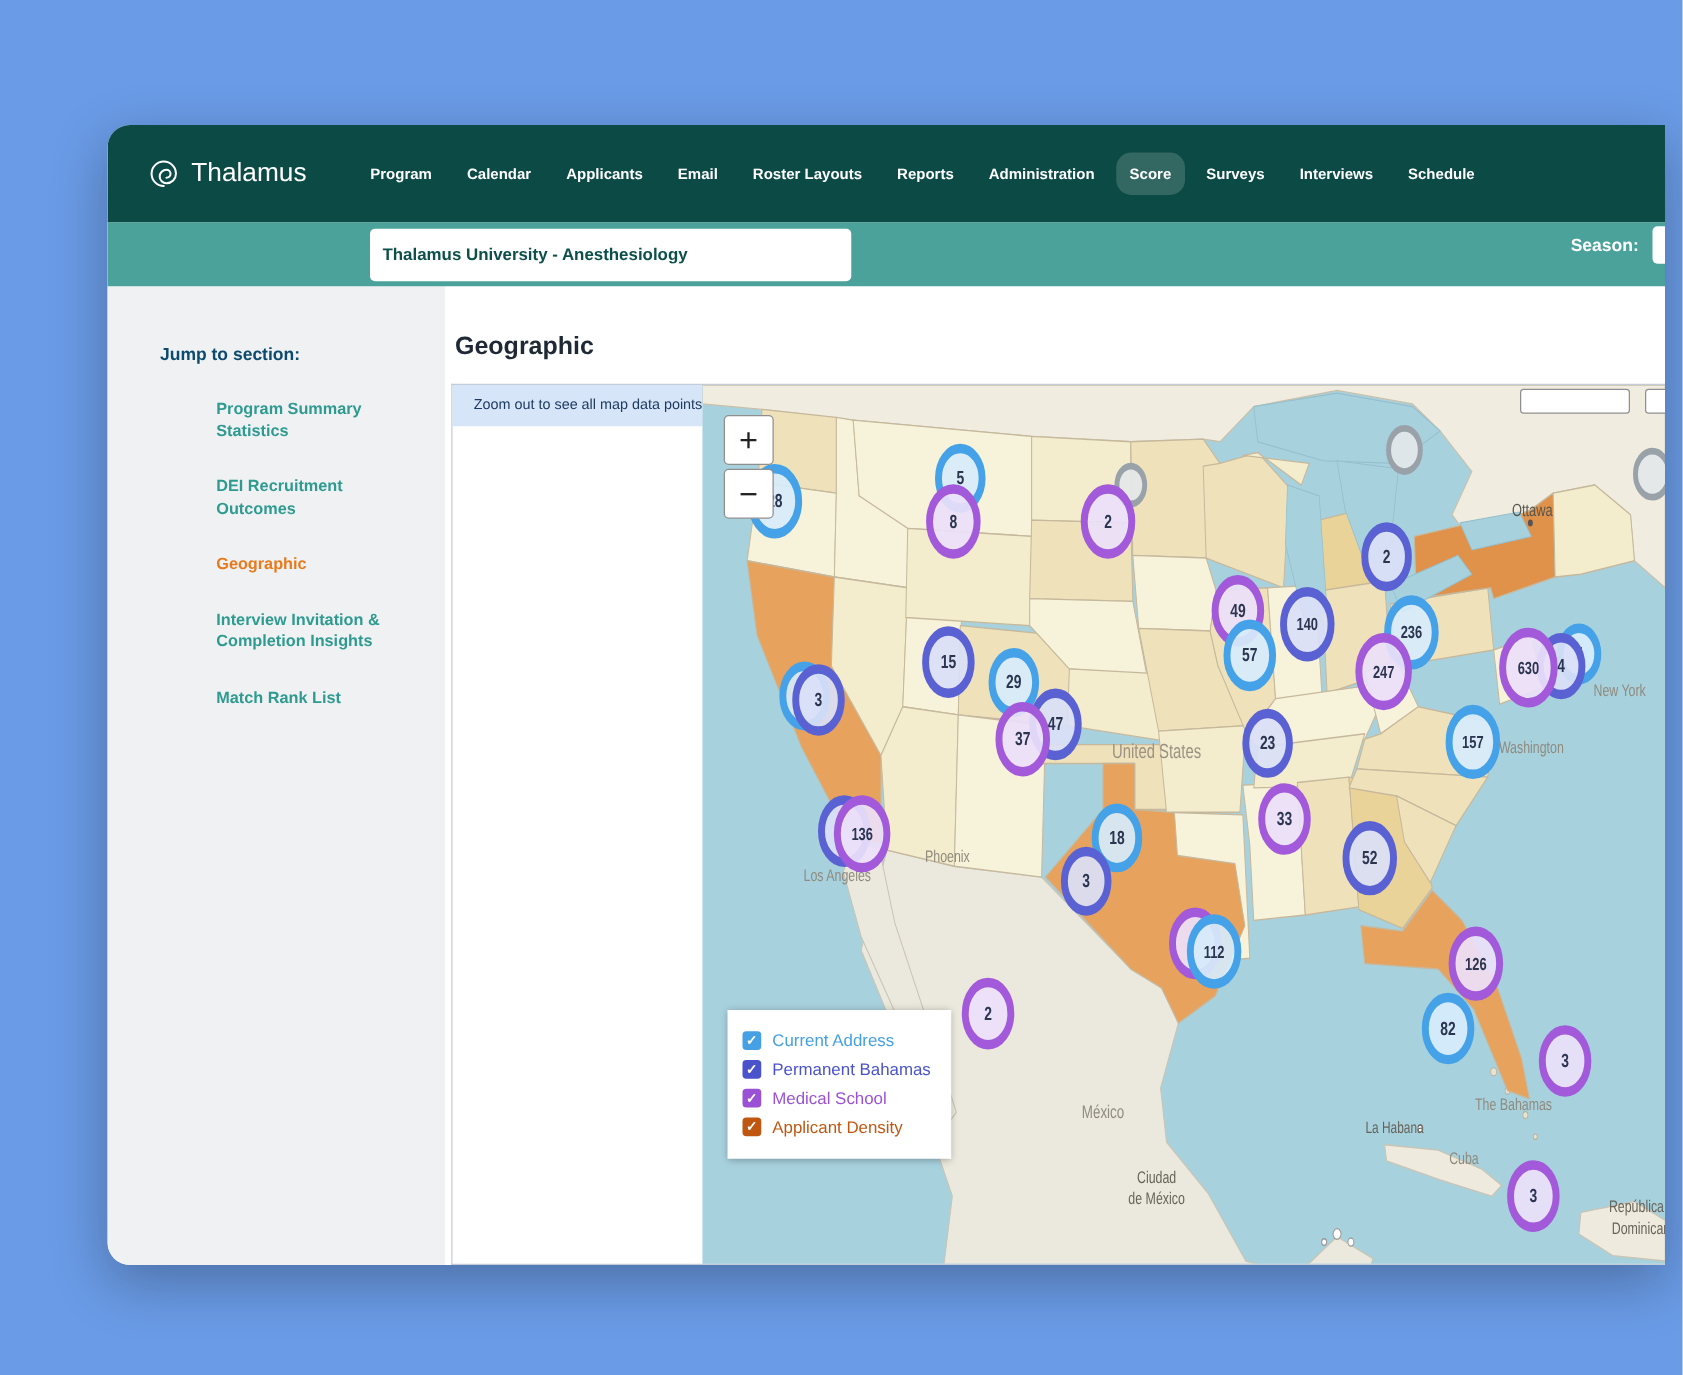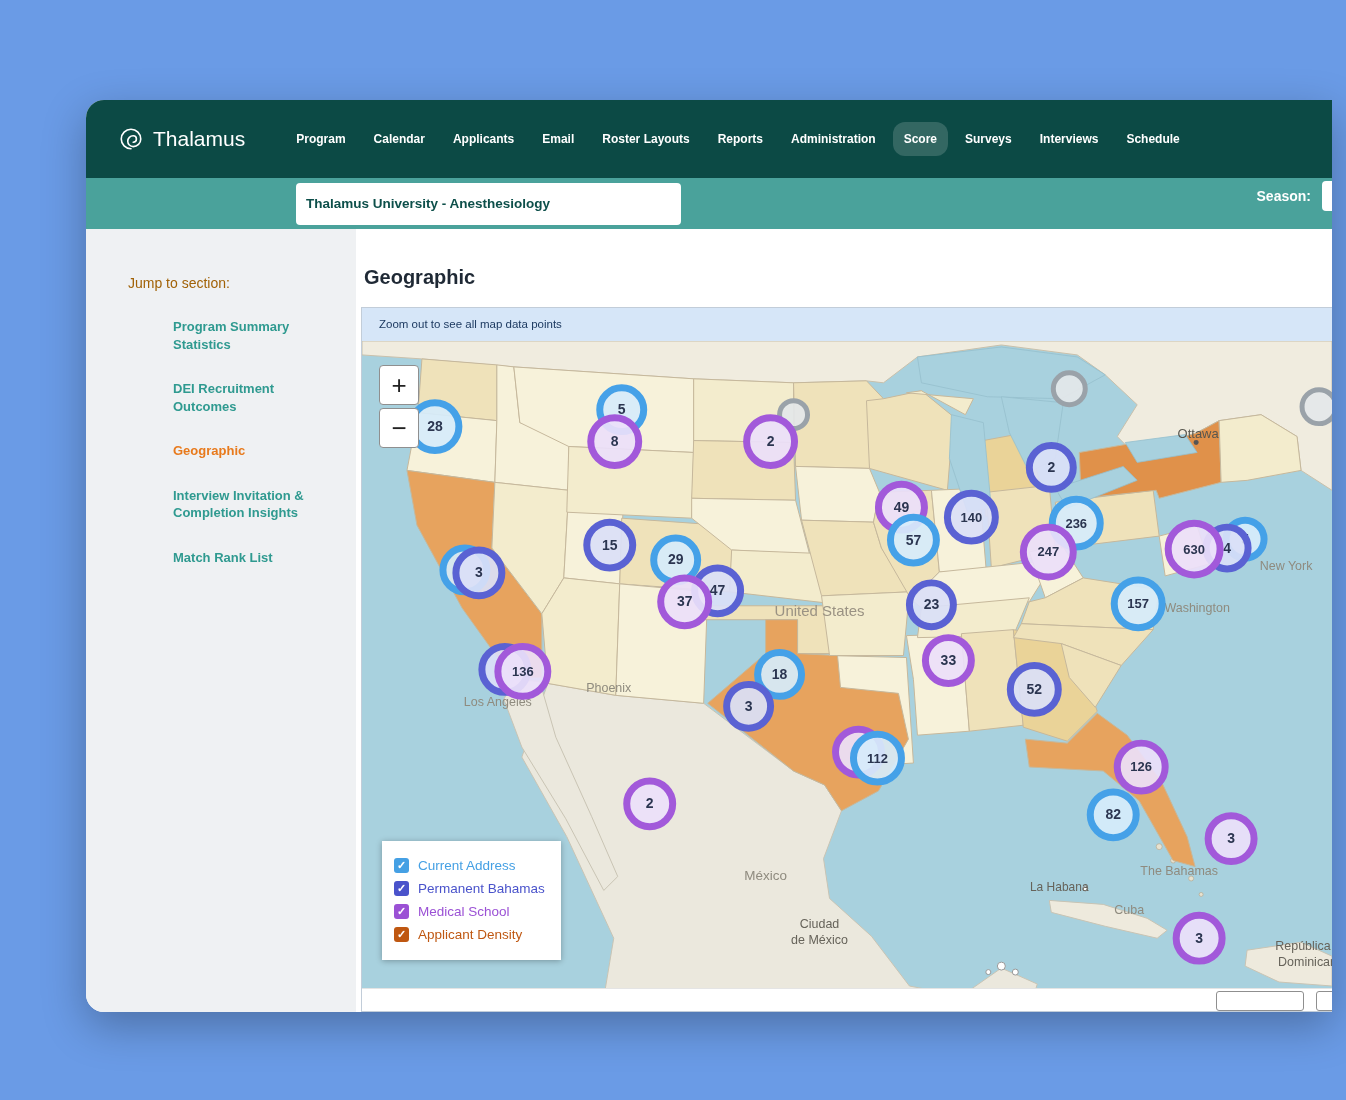--- a/index.html
+++ b/index.html
@@ -22,26 +22,26 @@
   .nav-item.active{background:rgba(255,255,255,.16);border-radius:12px;}
   
   .subheader{height:51px;background:#4aa29b;display:flex;align-items:center;position:relative;flex:0 0 auto;}
   .program-input{margin-left:210px;width:365px;height:42px;background:#fff;border:none;border-radius:4px;
     font-family:"Liberation Sans",sans-serif;font-weight:700;font-size:13.5px;color:#0d4f4a;padding:0 10px;}
   .season{position:absolute;right:0;top:0;height:36px;display:flex;align-items:center;gap:11px;color:#fff;font-weight:700;font-size:14px;}
   .season-stub{width:10px;height:30px;background:#fff;border-radius:4px 0 0 4px;}
   
   .content{flex:1;display:flex;min-height:0;}
   .sidebar{width:270px;background:#eff1f3;padding:46px 20px 0 42px;box-sizing:border-box;flex:0 0 auto;}
-  .jump-heading{font-size:14px;font-weight:400;color:#a16207;}
+  .jump-heading{font-size:14px;font-weight:700;color:#0c4a6e;}
   .side-link{margin-top:27px;font-size:13px;font-weight:700;color:#2f9a90;line-height:1.35;cursor:pointer;max-width:178px;padding-left:45px;}
   .side-link.active{color:#e87a1c;}
   .main{flex:1;background:#fff;min-width:0;display:flex;flex-direction:column;}
   .page-title{font-size:20px;font-weight:700;color:#1f2935;margin:36px 0 18px 8px;line-height:24px;}
-  .map-panel{margin-left:5px;border:1px solid #c2cdd9;border-right:none;flex:1;display:flex;flex-direction:column;min-height:0;justify-content:space-between;}
+  .map-panel{margin-left:5px;border:1px solid #c2cdd9;border-right:none;flex:1;display:flex;flex-direction:row;min-height:0;justify-content:space-between;}
   .map-banner{height:33px;background:#d6e6f8;font-size:11.5px;color:#1d3a61;line-height:33px;padding-left:17px;flex:0 0 auto;}
   .map-area{position:relative;flex:1;min-height:0;overflow:hidden;background:#a8d1de;}
   svg.map{display:block;width:100%;height:100%;font-family:"Liberation Sans",sans-serif;}
   .zoom-ctrl{position:absolute;left:17px;top:24px;display:flex;flex-direction:column;gap:3px;z-index:5;}
   .zoom-btn{width:40px;height:40px;background:#fff;border:1.5px solid #8f8f8f;border-radius:4px;font-size:26px;color:#222;
     display:flex;align-items:center;justify-content:center;cursor:pointer;box-sizing:border-box;user-select:none;}
   .legend{position:absolute;left:20px;top:500px;background:#fff;padding:9px 16px 10px 12px;box-shadow:0 1px 6px rgba(0,0,0,.3);z-index:5;}
   .legend-row{display:flex;align-items:center;gap:9px;margin:8px 0;}
   .legend-check{width:15px;height:15px;border-radius:3px;color:#fff;font-size:11px;font-weight:700;
     display:flex;align-items:center;justify-content:center;cursor:pointer;flex:0 0 auto;}

